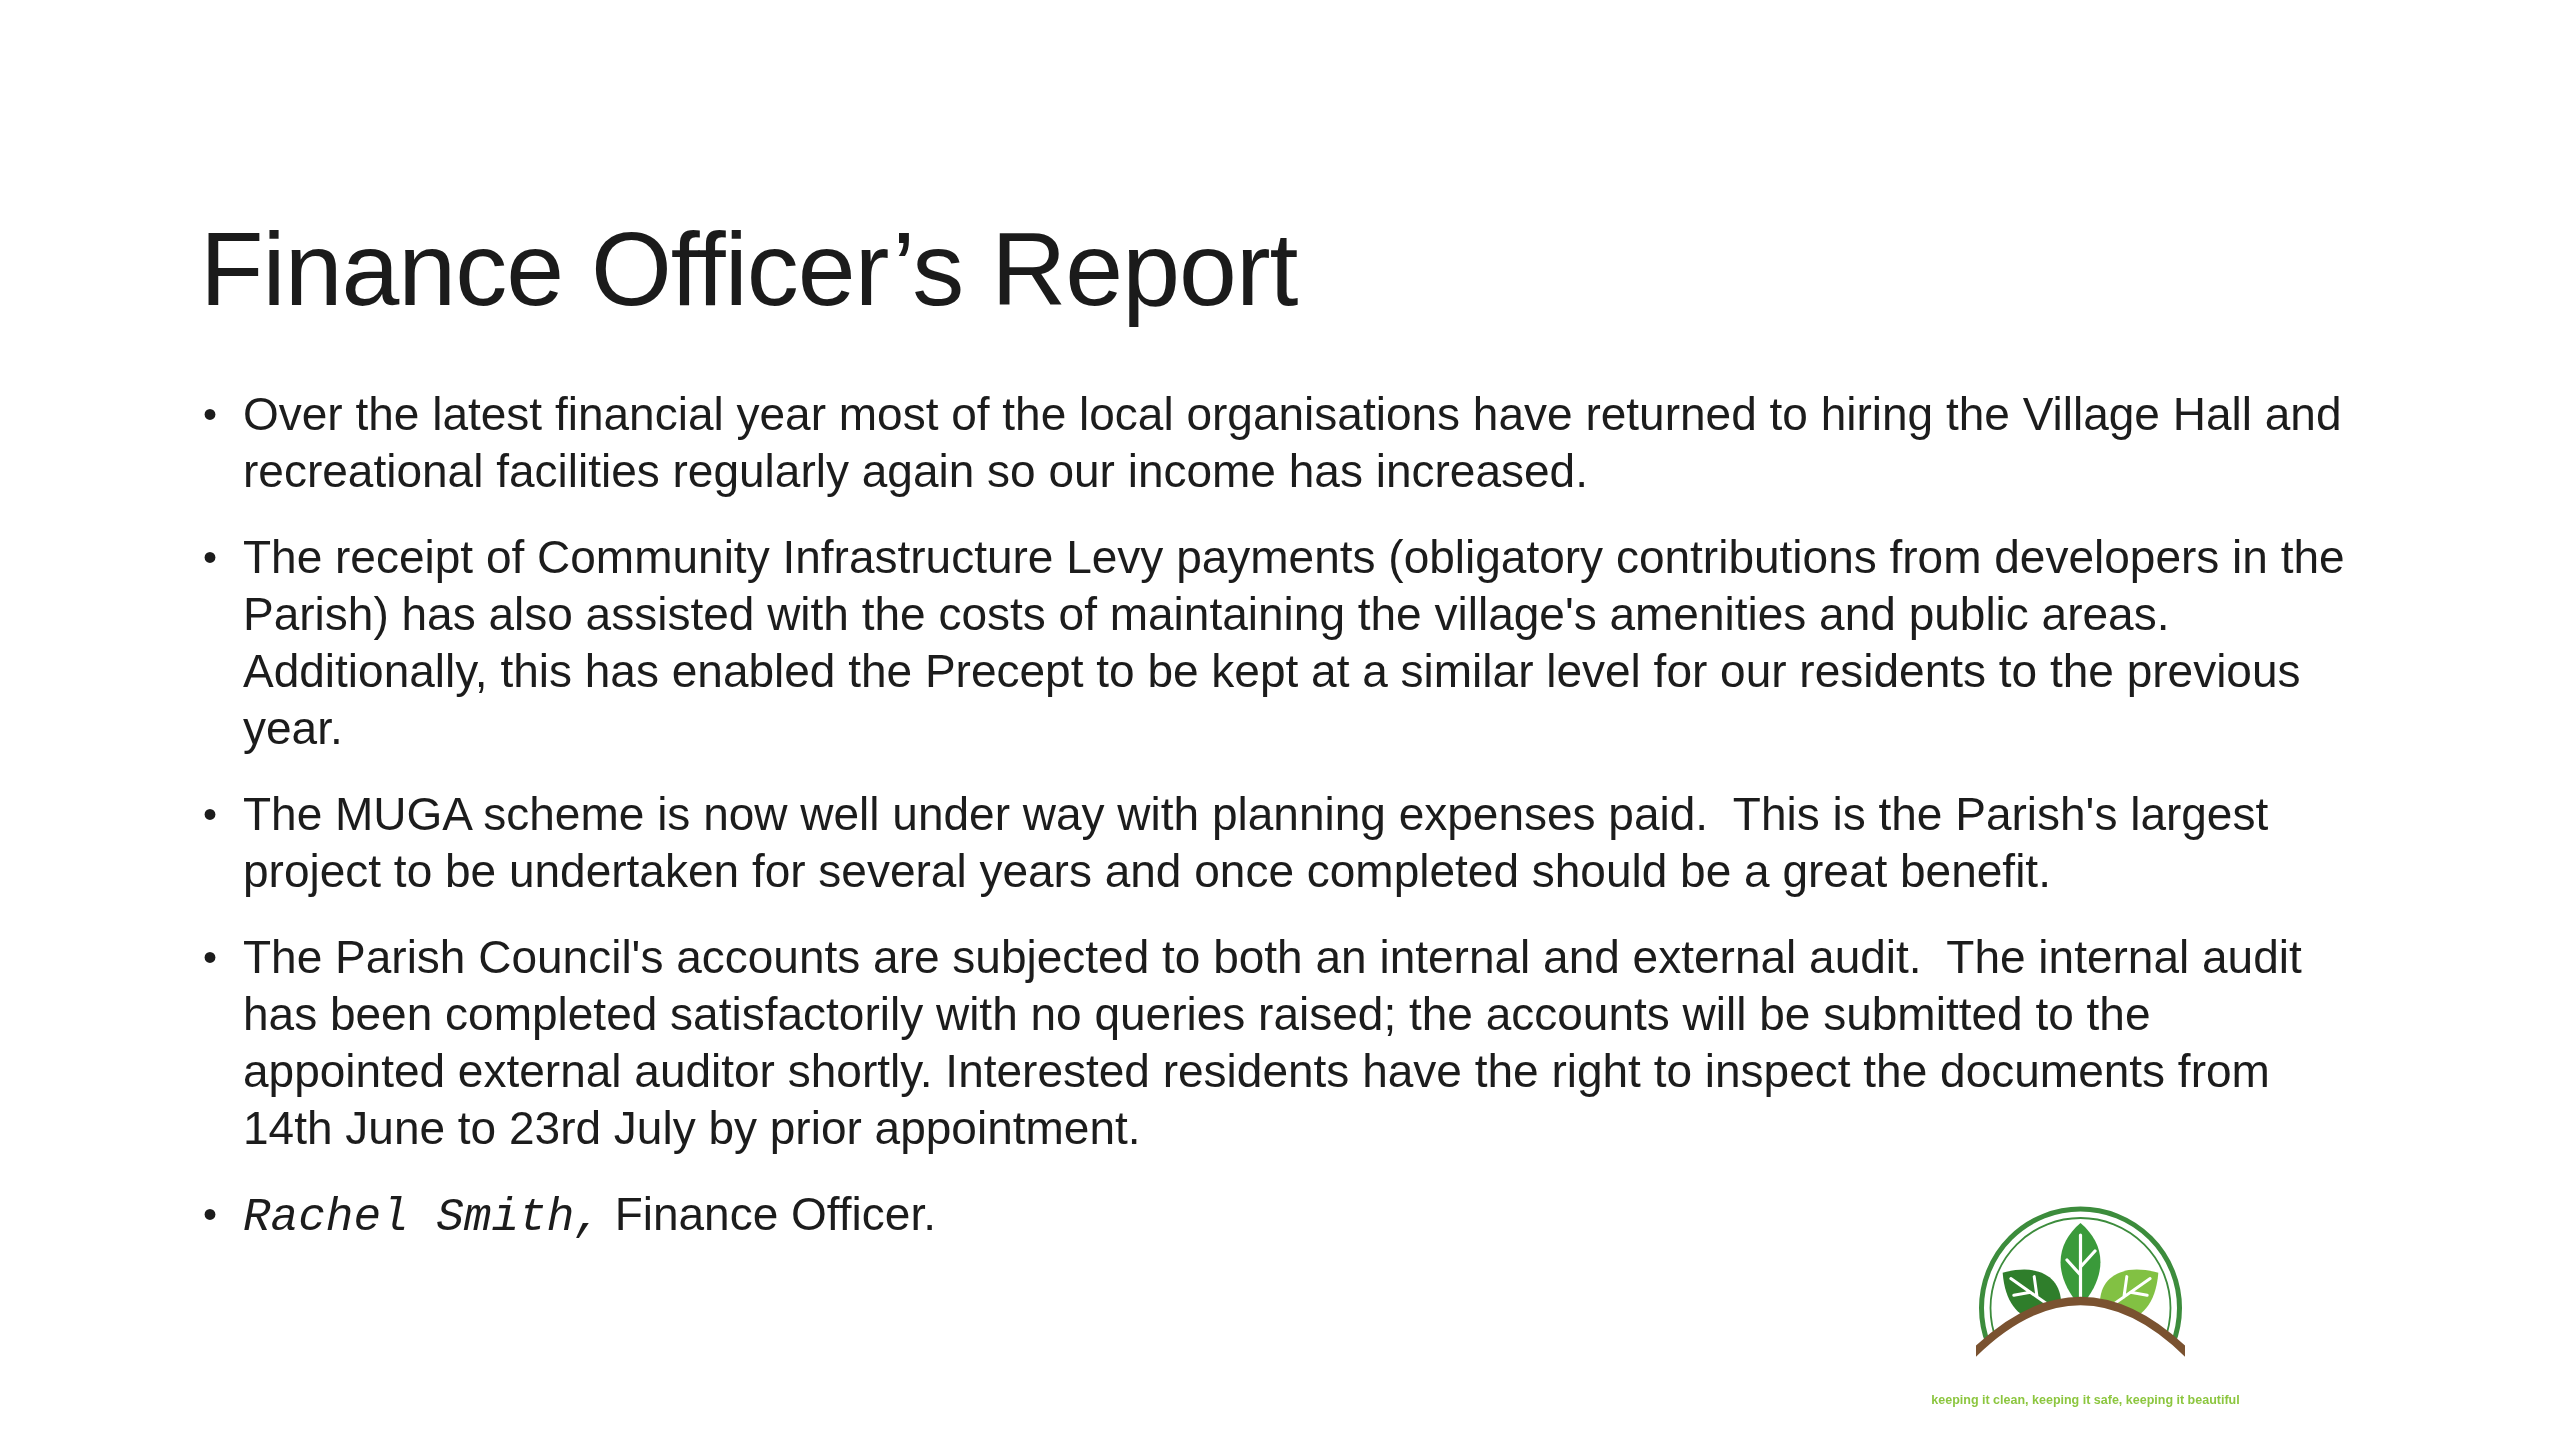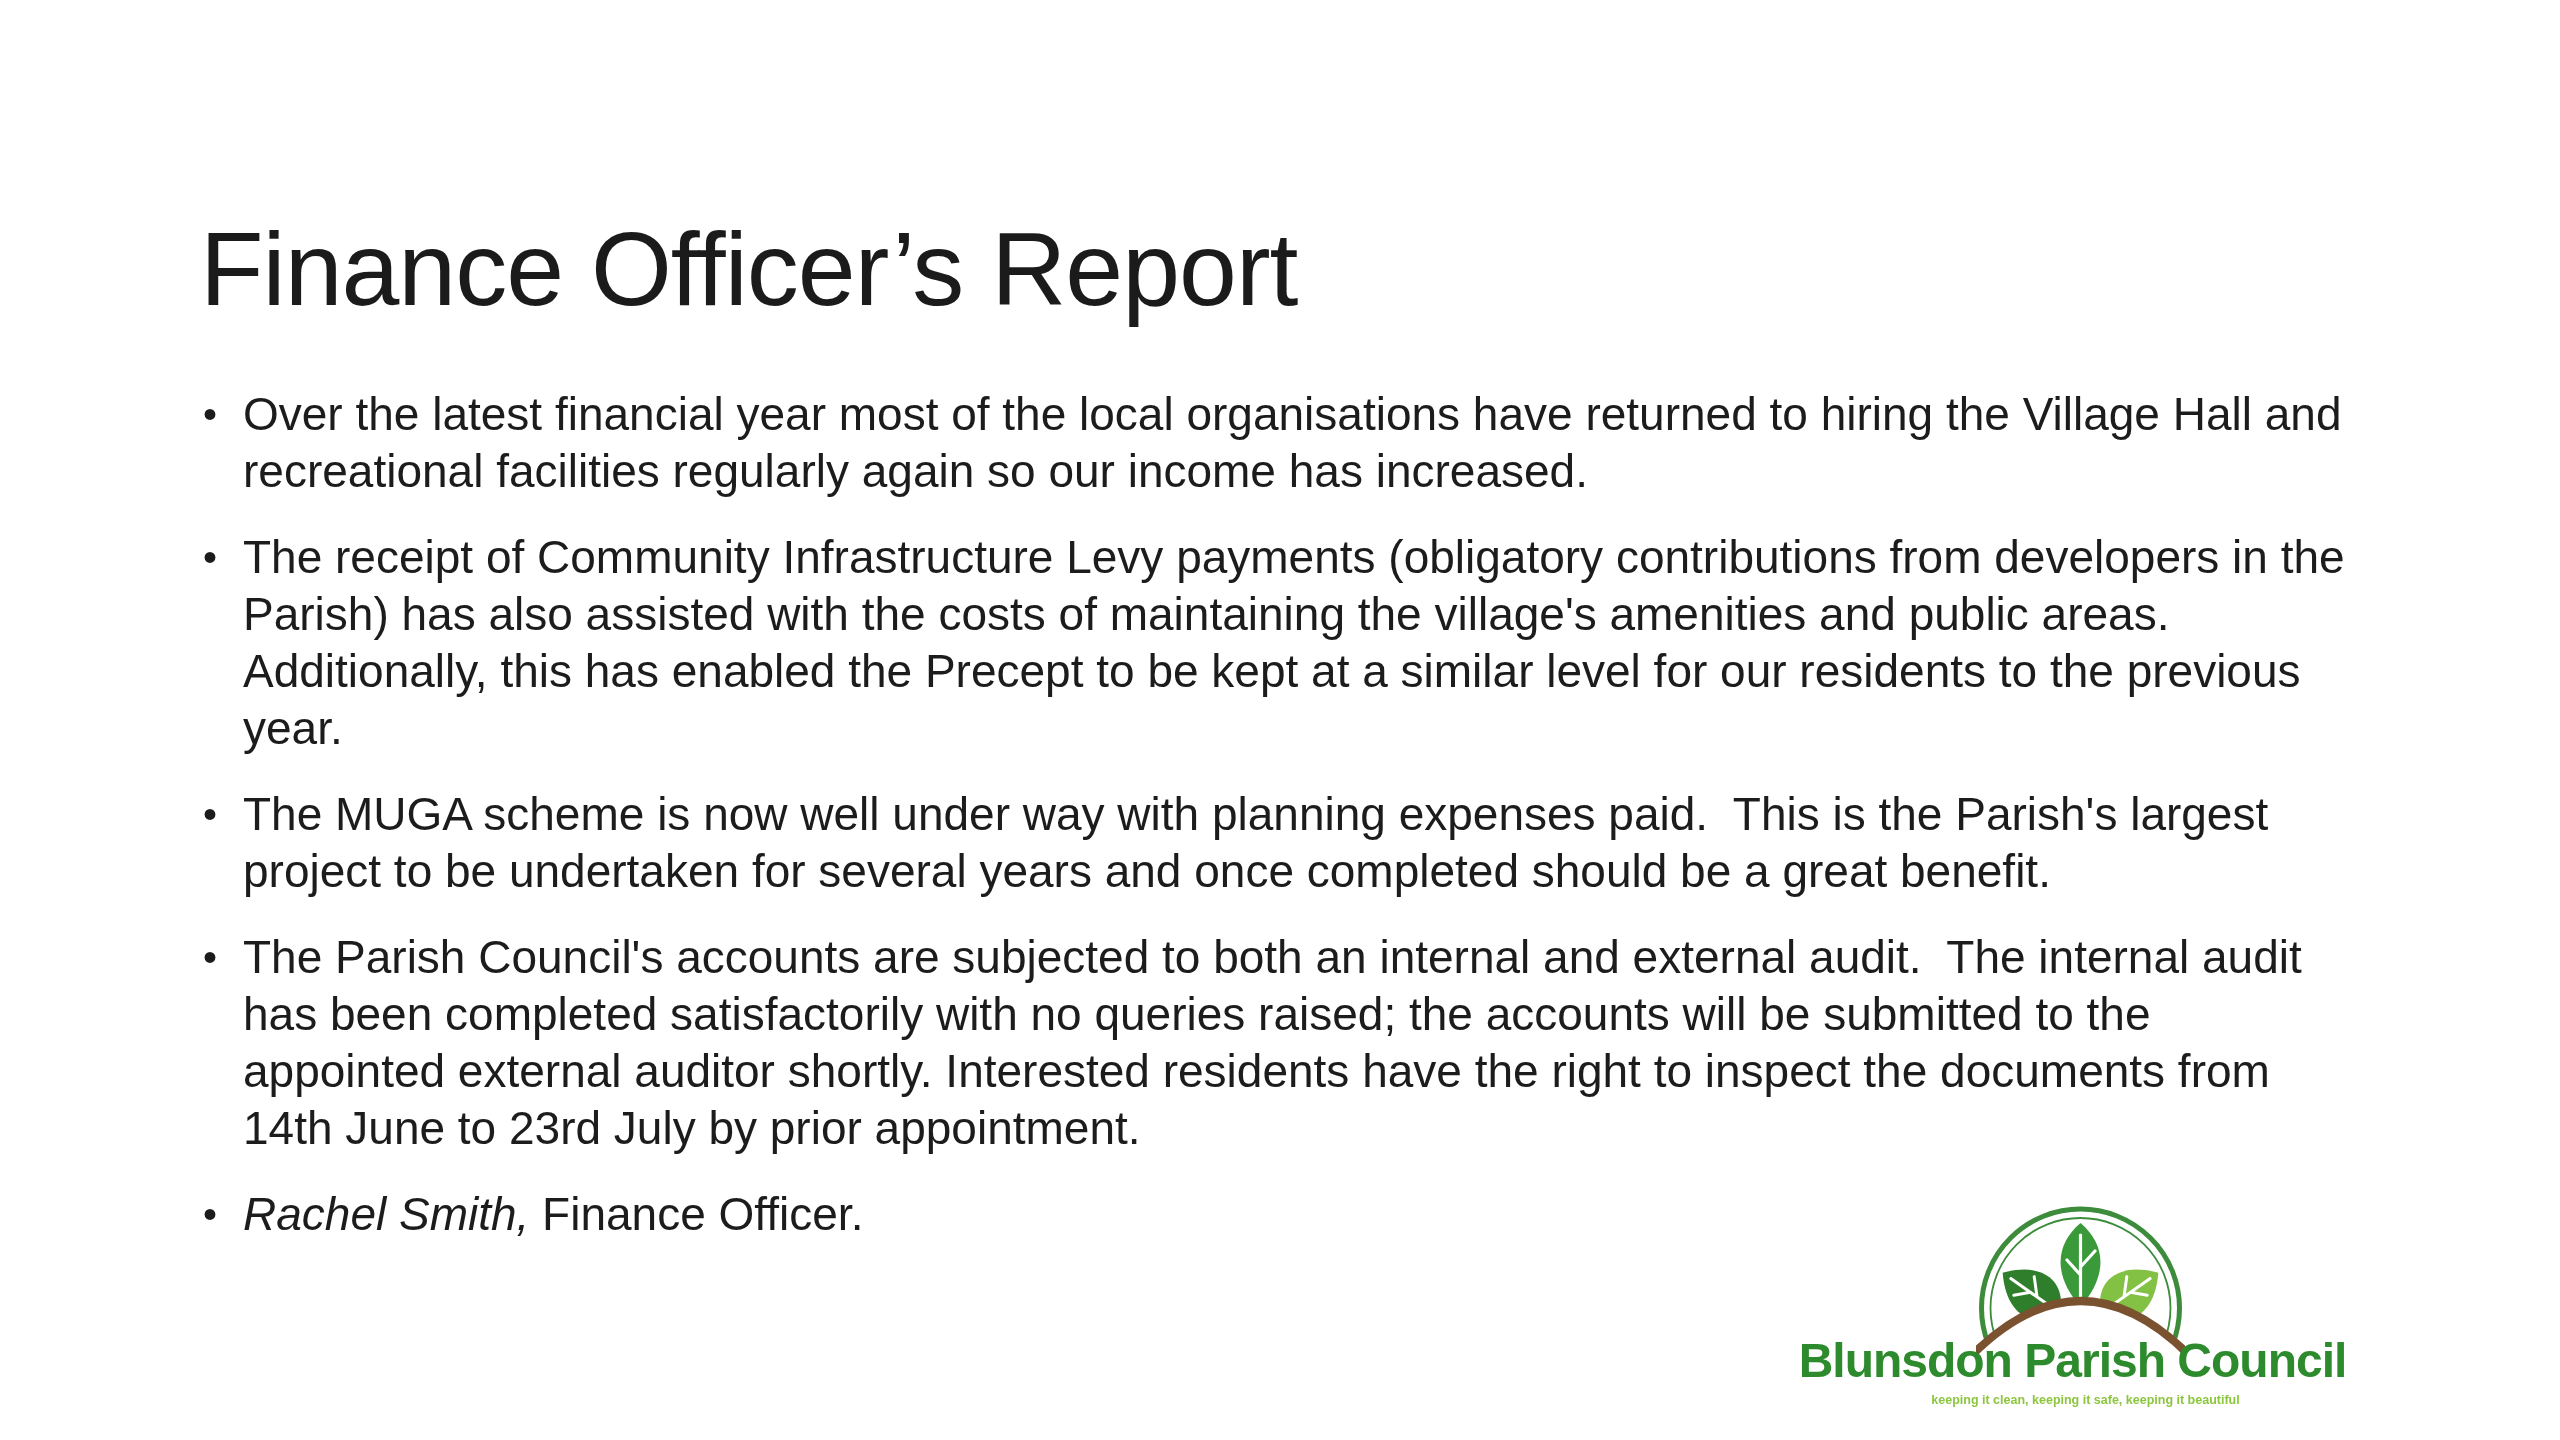--- a/index.html
+++ b/index.html
@@ -47,21 +47,21 @@
   .bullet-list li:last-child { margin-bottom: 0; }
   .bullet-marker {
     position: absolute;
     left: 0;
     top: 0;
     font-size: 40px;
     line-height: 57px;
     color: #1c1c1c;
   }
   .bullet-text { white-space: pre-wrap; }
-  .sig-name { font-style: italic; white-space: pre-wrap; }
+  .sig-name { font-style: italic; white-space: pre-wrap; font-family: Liberation Mono, monospace; }
   .sig-role { white-space: pre-wrap; }
 
   .logo {
     position: absolute;
     left: 1775px;
     top: 1195px;
     width: 595px;
     height: 230px;
   }
   .logo-emblem {
@@ -143,17 +143,16 @@
 
       <g>
         <path d="M104.5,20 C128,40 134,70 104.5,104 C75,70 81,40 104.5,20 Z" fill="#3a9a3a"></path>
         <path d="M104.5,98 L104.5,32 M104.5,64 L119,48 M104.5,72 L91,57" stroke="#ffffff" stroke-width="3.2" fill="none" stroke-linecap="round"></path>
       </g>
 
       <path d="M-10,154 Q104.5,42 219,154 L219,170 L-10,170 Z" fill="#ffffff"></path>
 
       <path d="M-4,152 Q104.5,44 213,152" fill="none" stroke="#7a5230" stroke-width="8" stroke-linecap="round"></path>
     </svg>
-    <div class="logo-name">Blunsdon Parish Council</div>
     <div class="logo-tagline">keeping it clean, keeping it safe, keeping it beautiful</div>
   </div>
 
 </div>
 
 </body></html>

